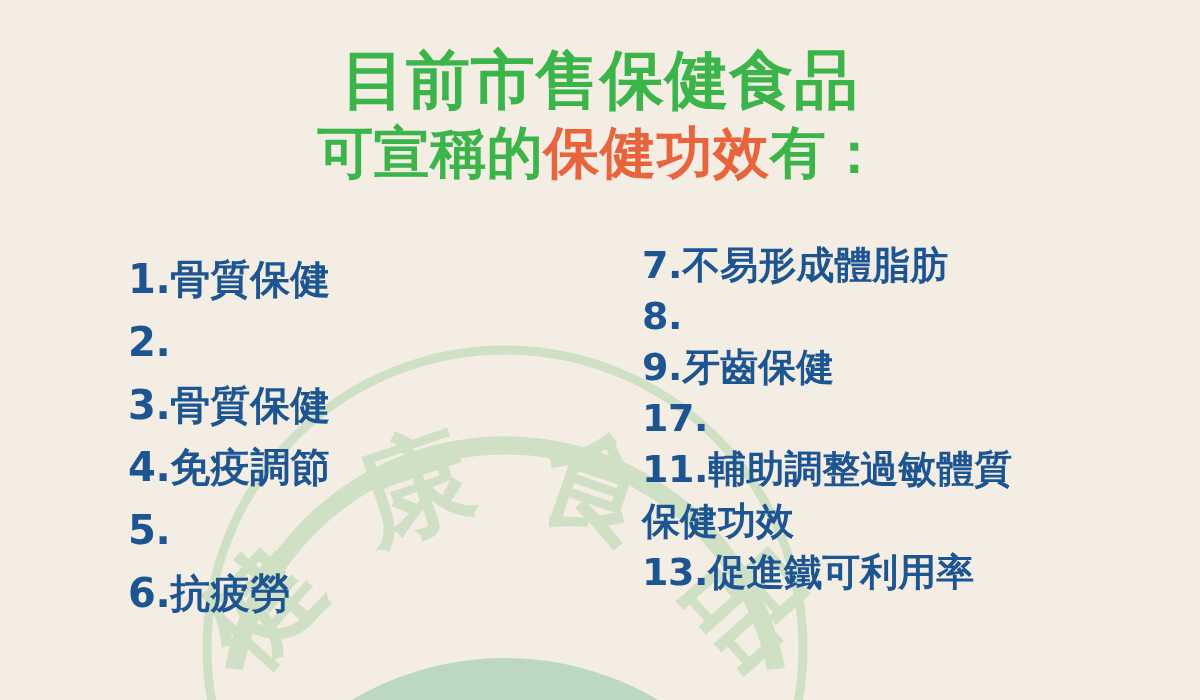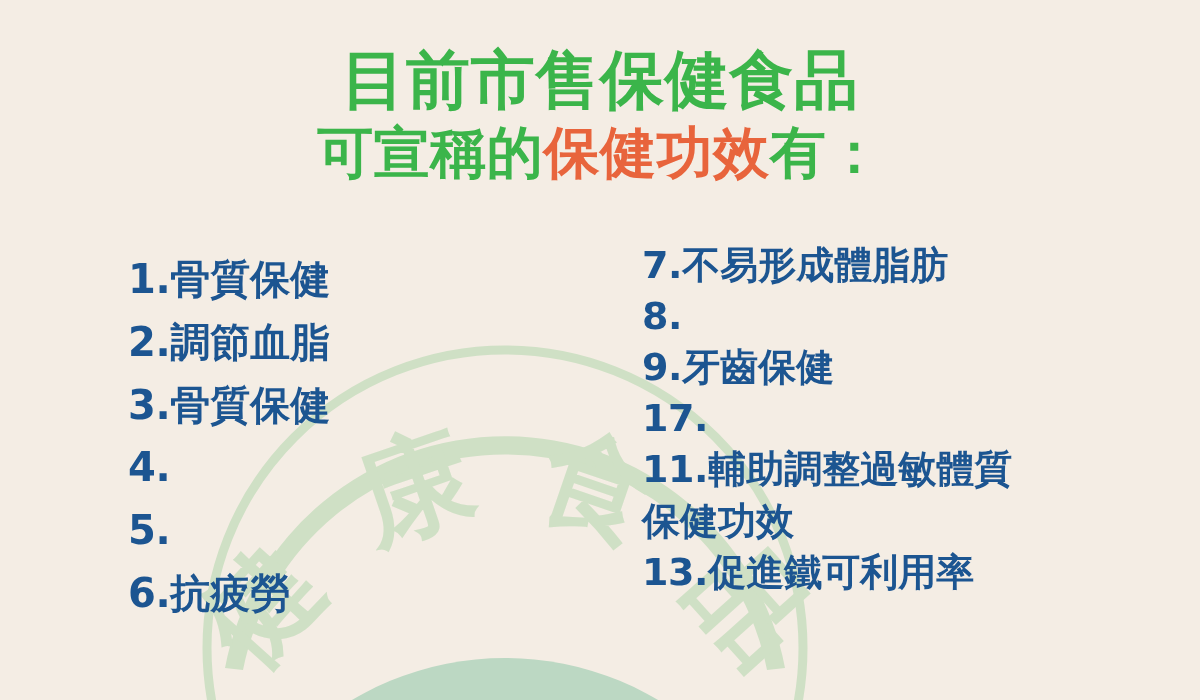--- a/index.html
+++ b/index.html
@@ -149,28 +149,28 @@
     <div class="title-line" id="title-line-2"><span class="t-green">可宣稱的</span><span class="t-orange">保健功效</span><span class="t-green">有：</span></div>
   </div>
 
   <div class="column" id="col-left">
     <div class="list-item">
       <span class="item-num">1.</span>
       <span class="item-text">骨質保健</span>
     </div>
     <div class="list-item">
       <span class="item-num">2.</span>
-      <span class="item-text">調節血脂</span>
     </div>
     <div class="list-item">
       <span class="item-num">3.</span>
       <span class="item-text">骨質保健</span>
     </div>
     <div class="list-item">
       <span class="item-num">4.</span>
+      <span class="item-text">免疫調節</span>
     </div>
     <div class="list-item">
       <span class="item-num">5.</span>
     </div>
     <div class="list-item">
       <span class="item-num">6.</span>
       <span class="item-text">抗疲勞</span>
     </div>
   </div>
 

